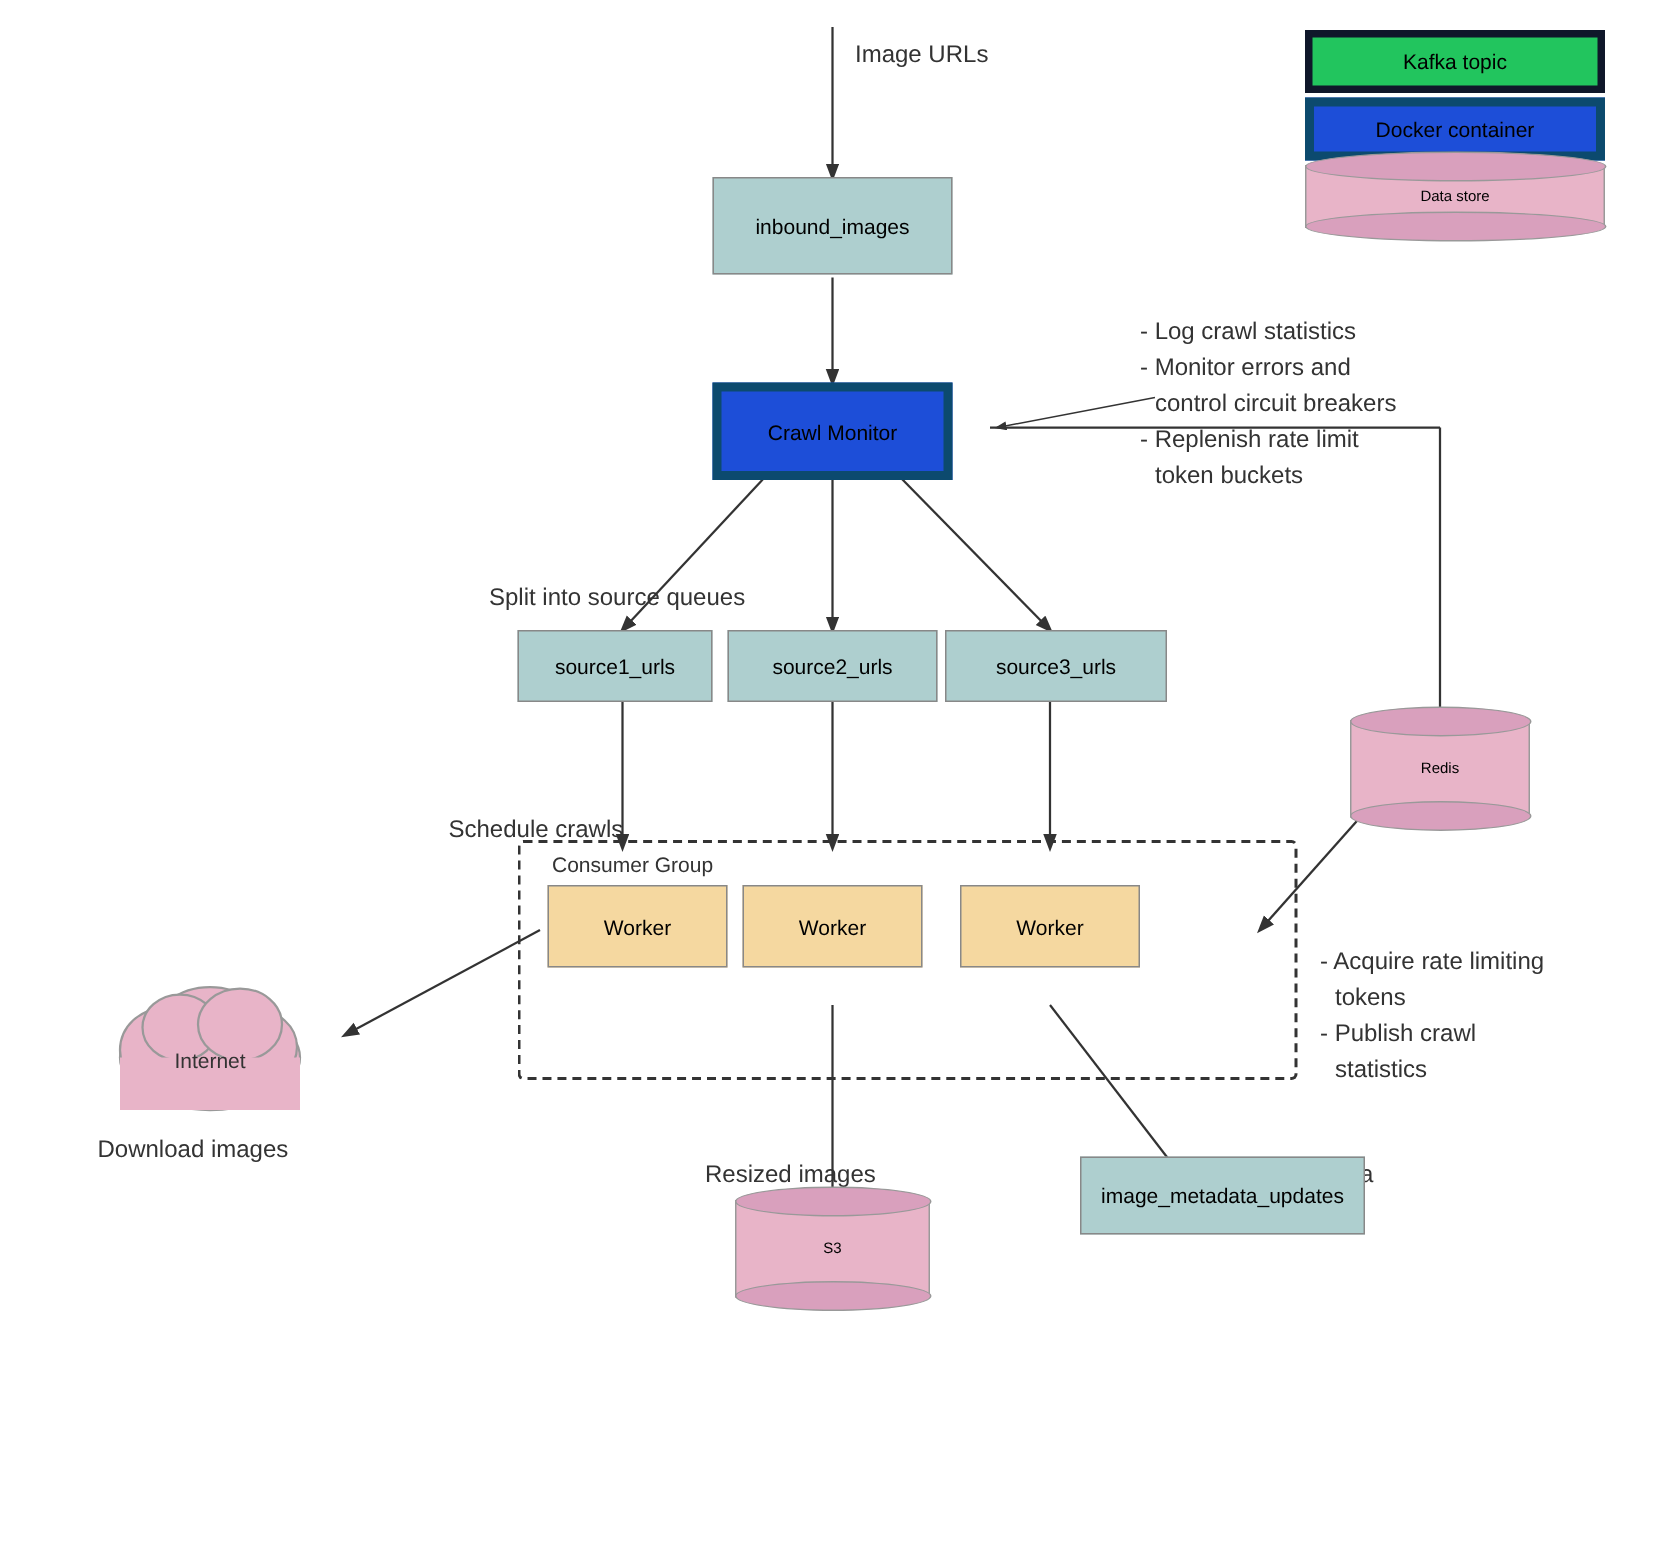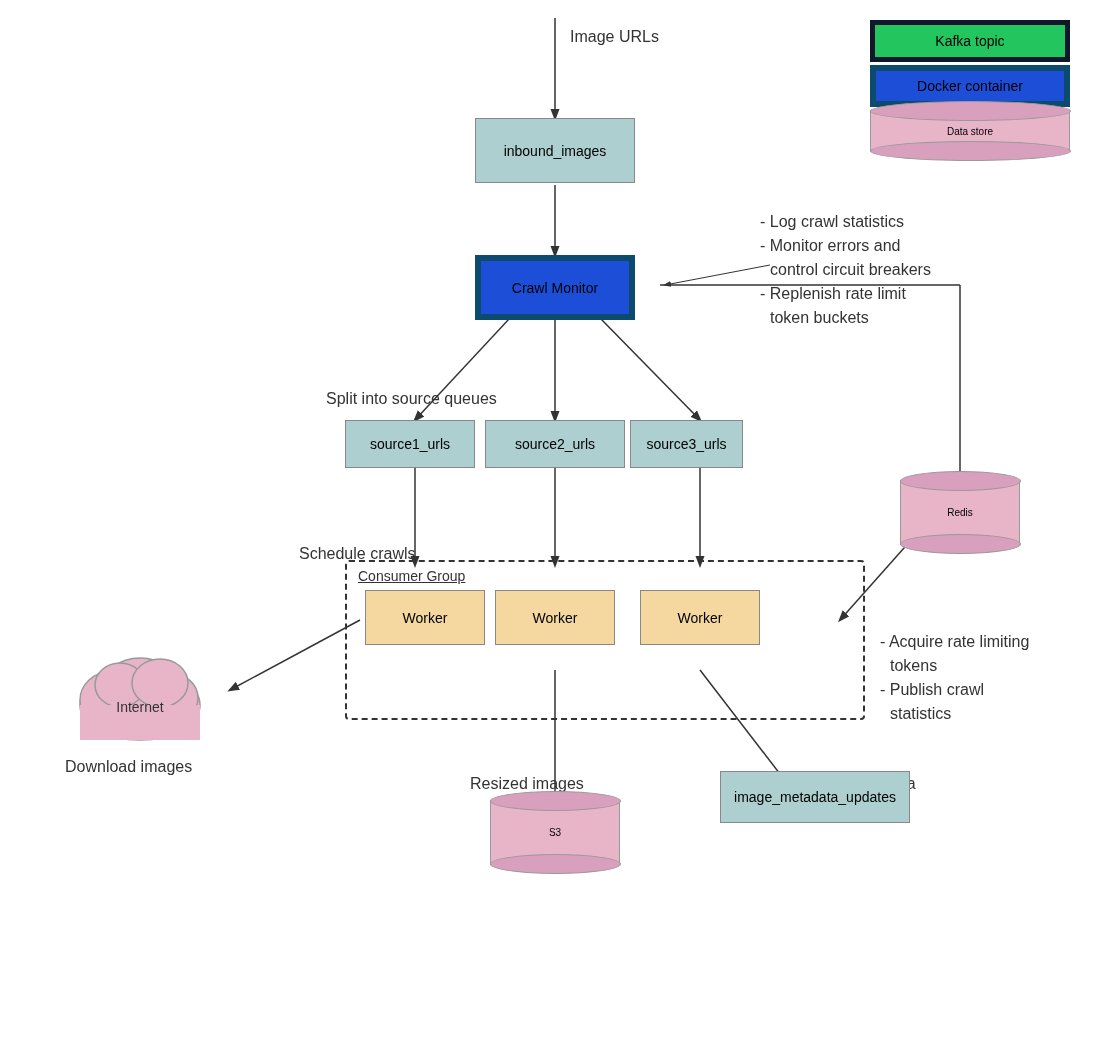--- a/index.html
+++ b/index.html
@@ -167,38 +167,38 @@
   </div>
 
   <div class="node topic-box" style="left:345px;top:420px;width:130px;height:48px;">
     <span>source1_urls</span>
   </div>
 
   <div class="node topic-box" style="left:485px;top:420px;width:140px;height:48px;">
     <span>source2_urls</span>
   </div>
 
-  <div class="node topic-box" style="left:630px;top:420px;width:113px;height:48px;">
+  <div class="node topic-box" style="left:630px;top:420px;width:148px;height:48px;">
     <span>source3_urls</span>
   </div>
 
   <div style="position:absolute;left:900px;top:480px;width:120px;">
     <div class="cylinder-body" style="width:120px;height:65px;">
       <span class="cylinder-label">Redis</span>
     </div>
   </div>
 
   <div class="label-text" style="left:299px;top:545px;">
     <span>Schedule crawls</span>
   </div>
 
   <div class="consumer-group-border" style="left:345px;top:560px;width:520px;height:160px;">
   </div>
 
-  <div class="label-text" style="left:358px;top:568px;font-size:14px;font-weight:normal;text-decoration:underline;">
+  <div class="label-text" style="left:368px;top:568px;font-size:14px;font-weight:normal;">
     <span>Consumer Group</span>
   </div>
 
   <div class="node worker-box" style="left:365px;top:590px;width:120px;height:55px;">
     <span>Worker</span>
   </div>
 
   <div class="node worker-box" style="left:495px;top:590px;width:120px;height:55px;">
     <span>Worker</span>
   </div>

